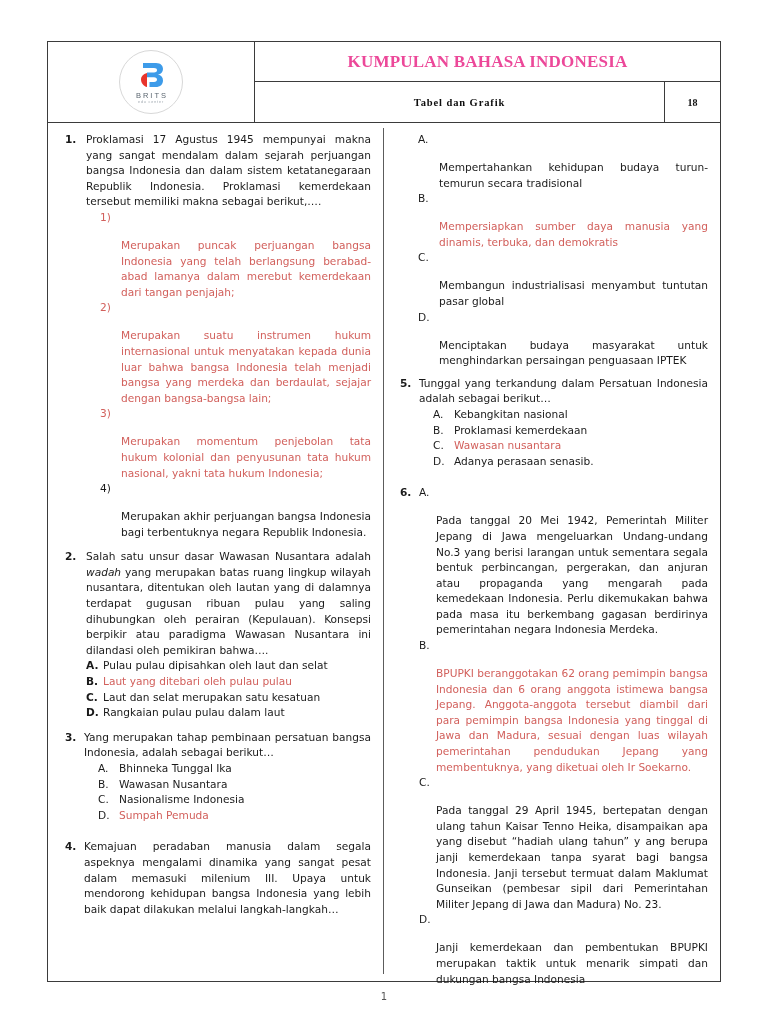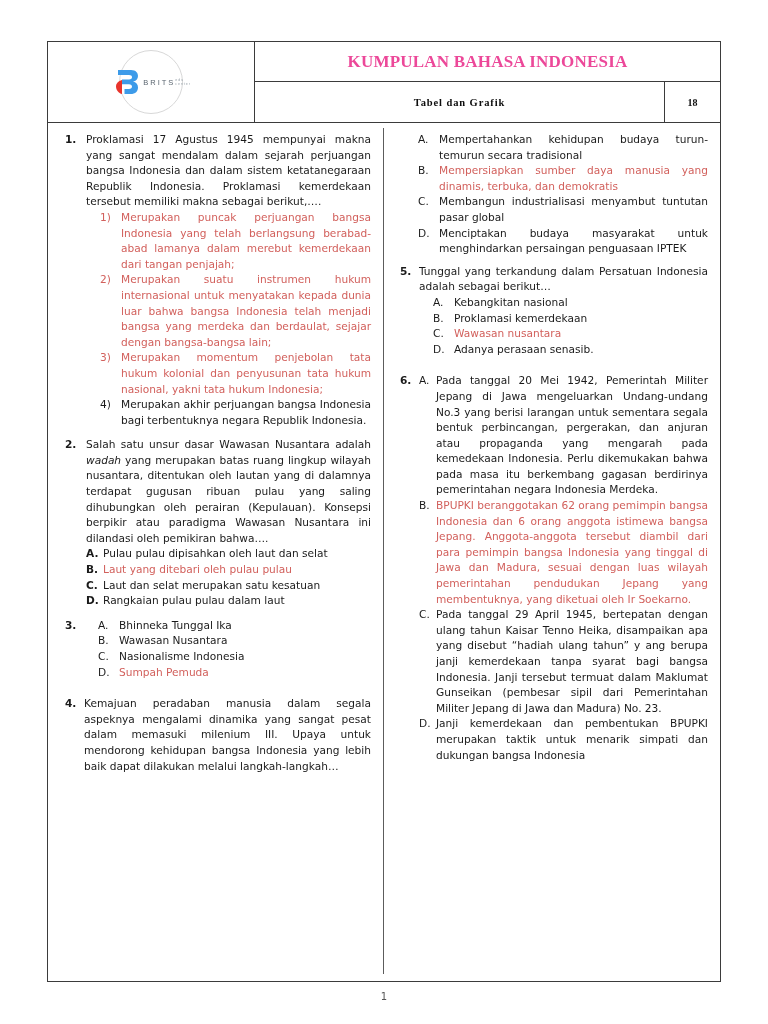--- a/index.html
+++ b/index.html
@@ -42,20 +42,21 @@
     align-items: center;
     justify-content: center;
   }
   .logo-wrap {
     width: 62px;
     height: 62px;
     border-radius: 50%;
     border: 1px solid #d8d8d8;
     position: relative;
     display: flex;
+    flex-direction: column;
     align-items: center;
     justify-content: center;
   }
   .logo-mark {
     width: 30px;
     height: 30px;
     position: relative;
     margin-bottom: 1px;
   }
   .logo-mark svg { display: block; }
@@ -186,20 +187,21 @@
     width: 21px;
   }
   .opt-key.narrow { width: 17px; }
   .opt-key.bold { font-weight: bold; }
   .opt-text {
     flex: 1;
   }
   .opt-text.justify {
     text-align: justify;
     text-justify: inter-word;
+    margin-top: 28px;
   }
 
   .indent-list { padding-left: 14px; }
 
   .red { color: #d2605c; }
   .italic { font-style: italic; margin-top: 40px; }
 
   .spacer-sm { height: 7px; }
 
   
@@ -299,20 +301,21 @@
               <div class="opt-key narrow bold">D.</div>
               <div class="opt-text">Rangkaian pulau pulau dalam laut</div>
             </div>
           </div>
         </div>
       </div>
 
       <div class="q">
         <div class="q-num w2">3.</div>
         <div class="q-body">
+          <div class="q-stem">Yang merupakan tahap pembinaan persatuan bangsa Indonesia, adalah sebagai berikut…</div>
           <div class="opts indent-list">
             <div class="opt">
               <div class="opt-key">A.</div>
               <div class="opt-text">Bhinneka Tunggal Ika</div>
             </div>
             <div class="opt">
               <div class="opt-key">B.</div>
               <div class="opt-text">Wawasan Nusantara</div>
             </div>
             <div class="opt">

